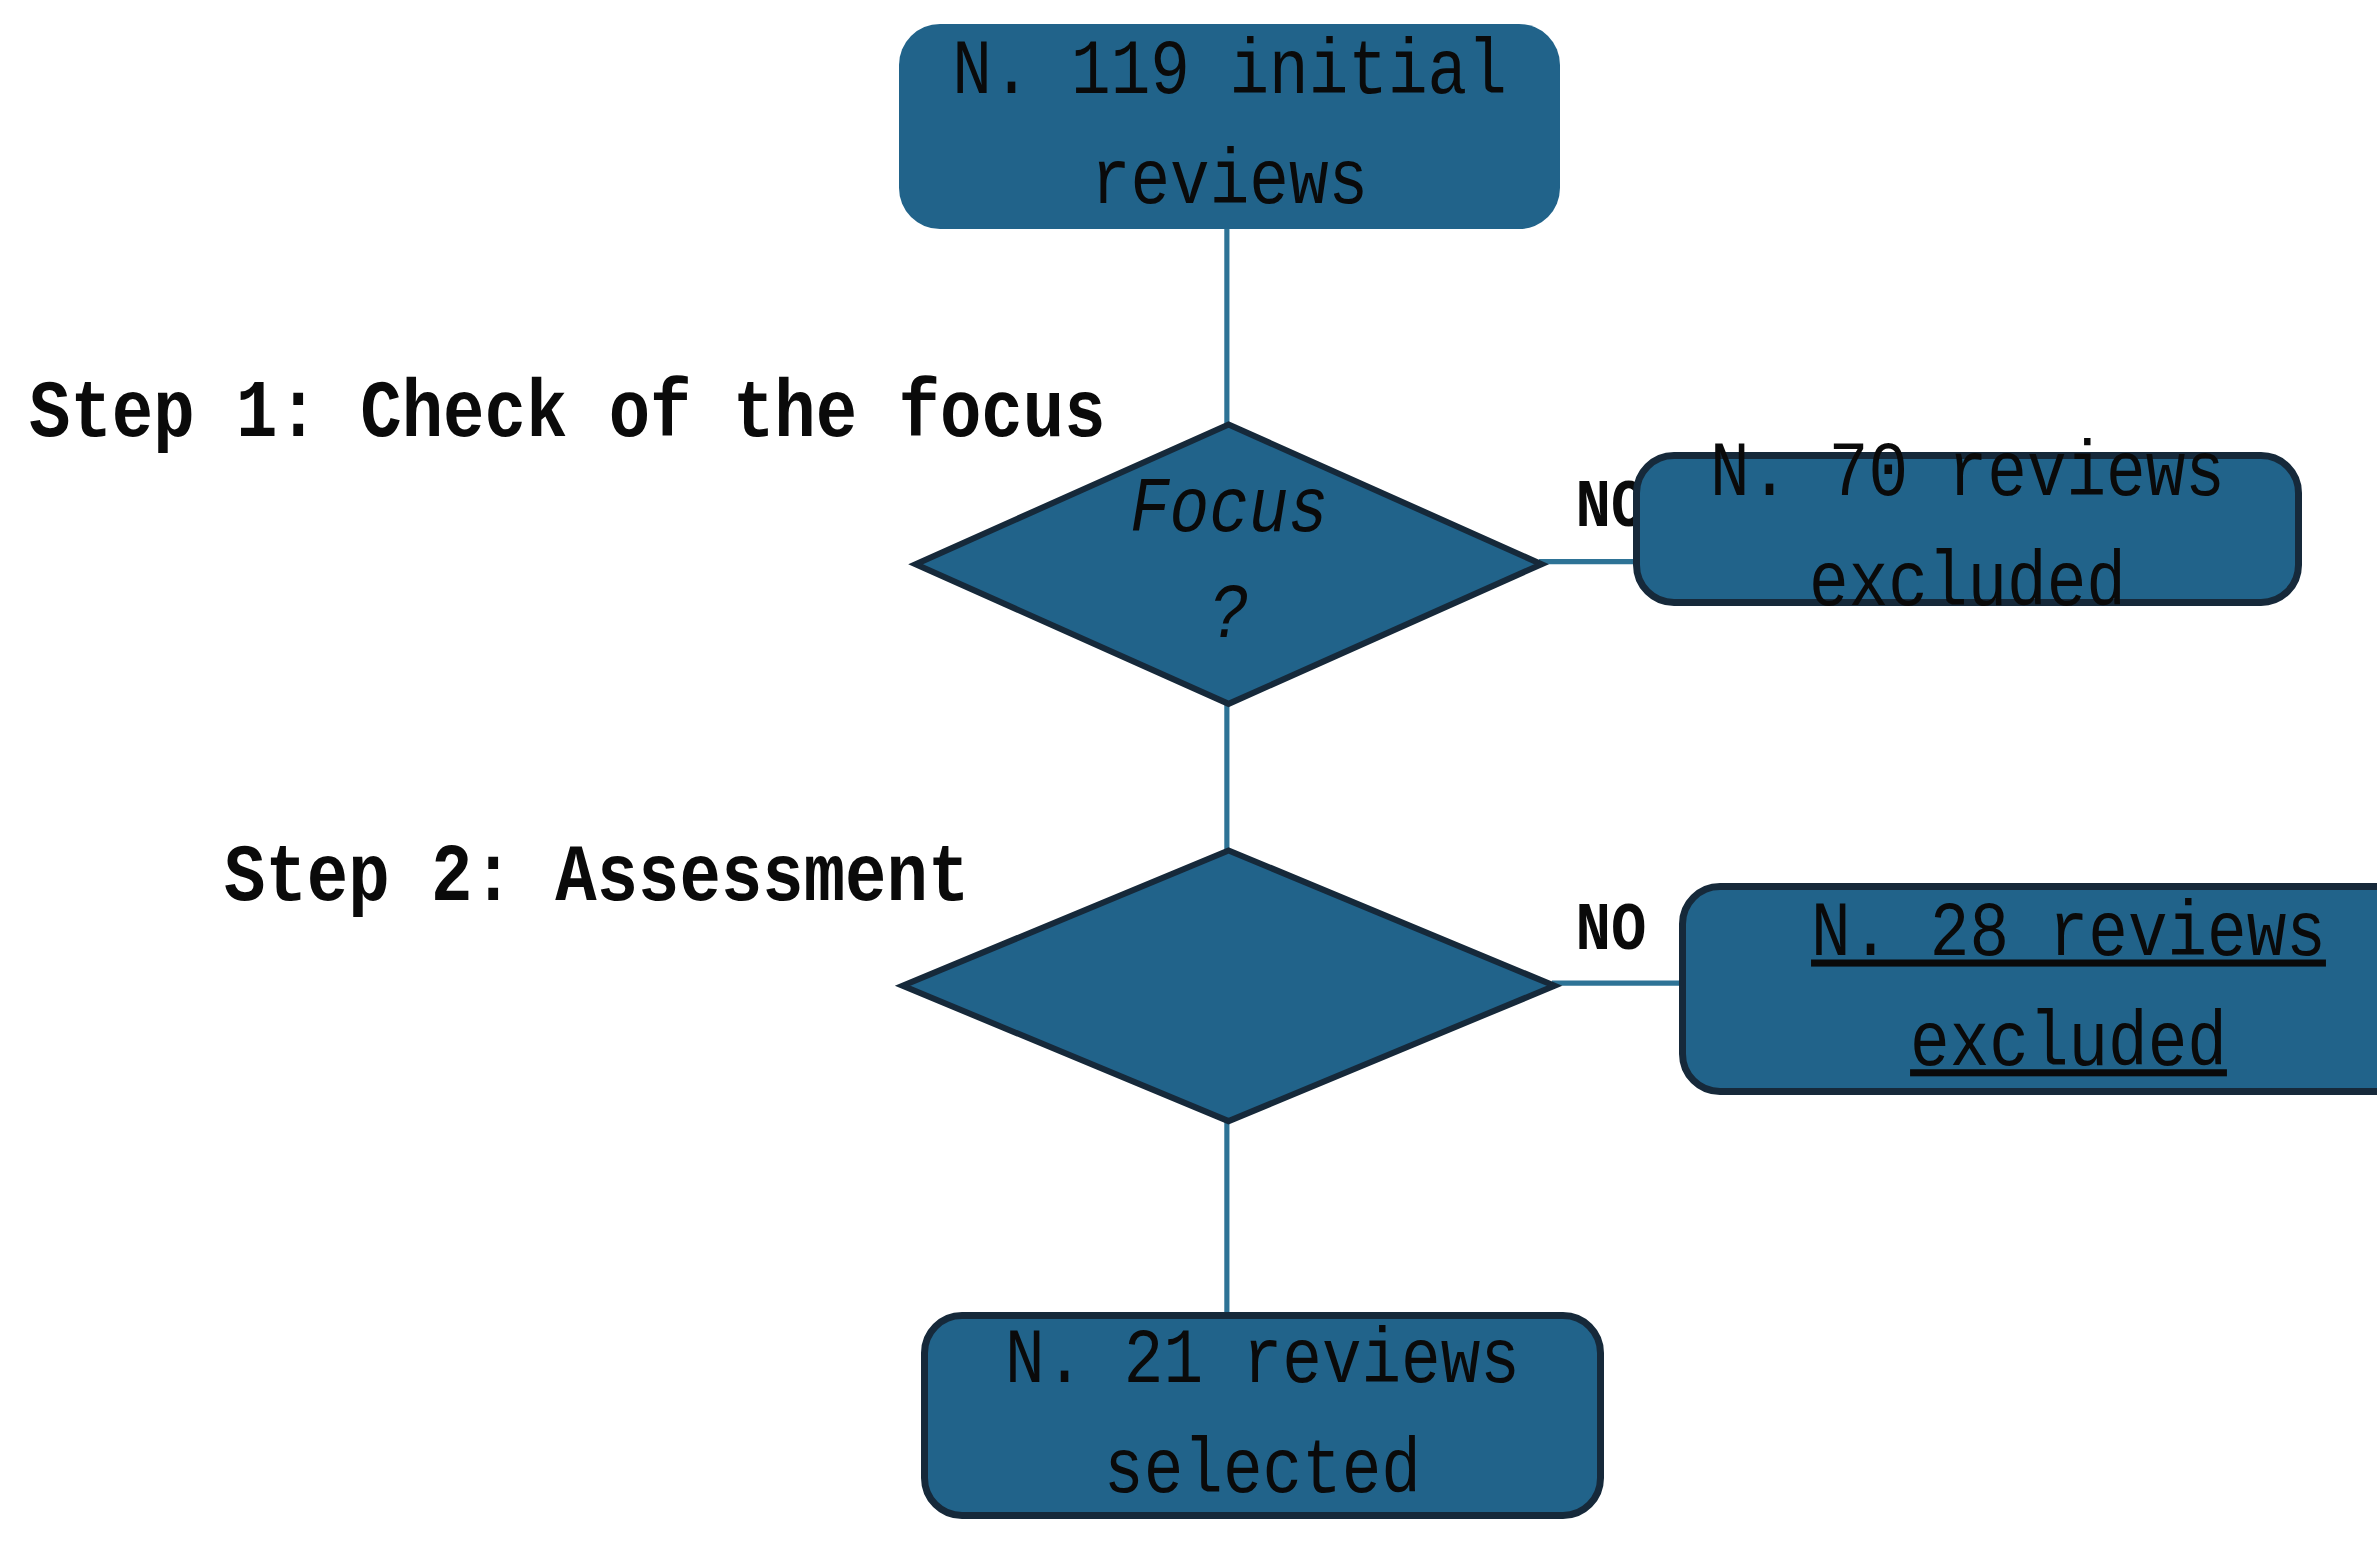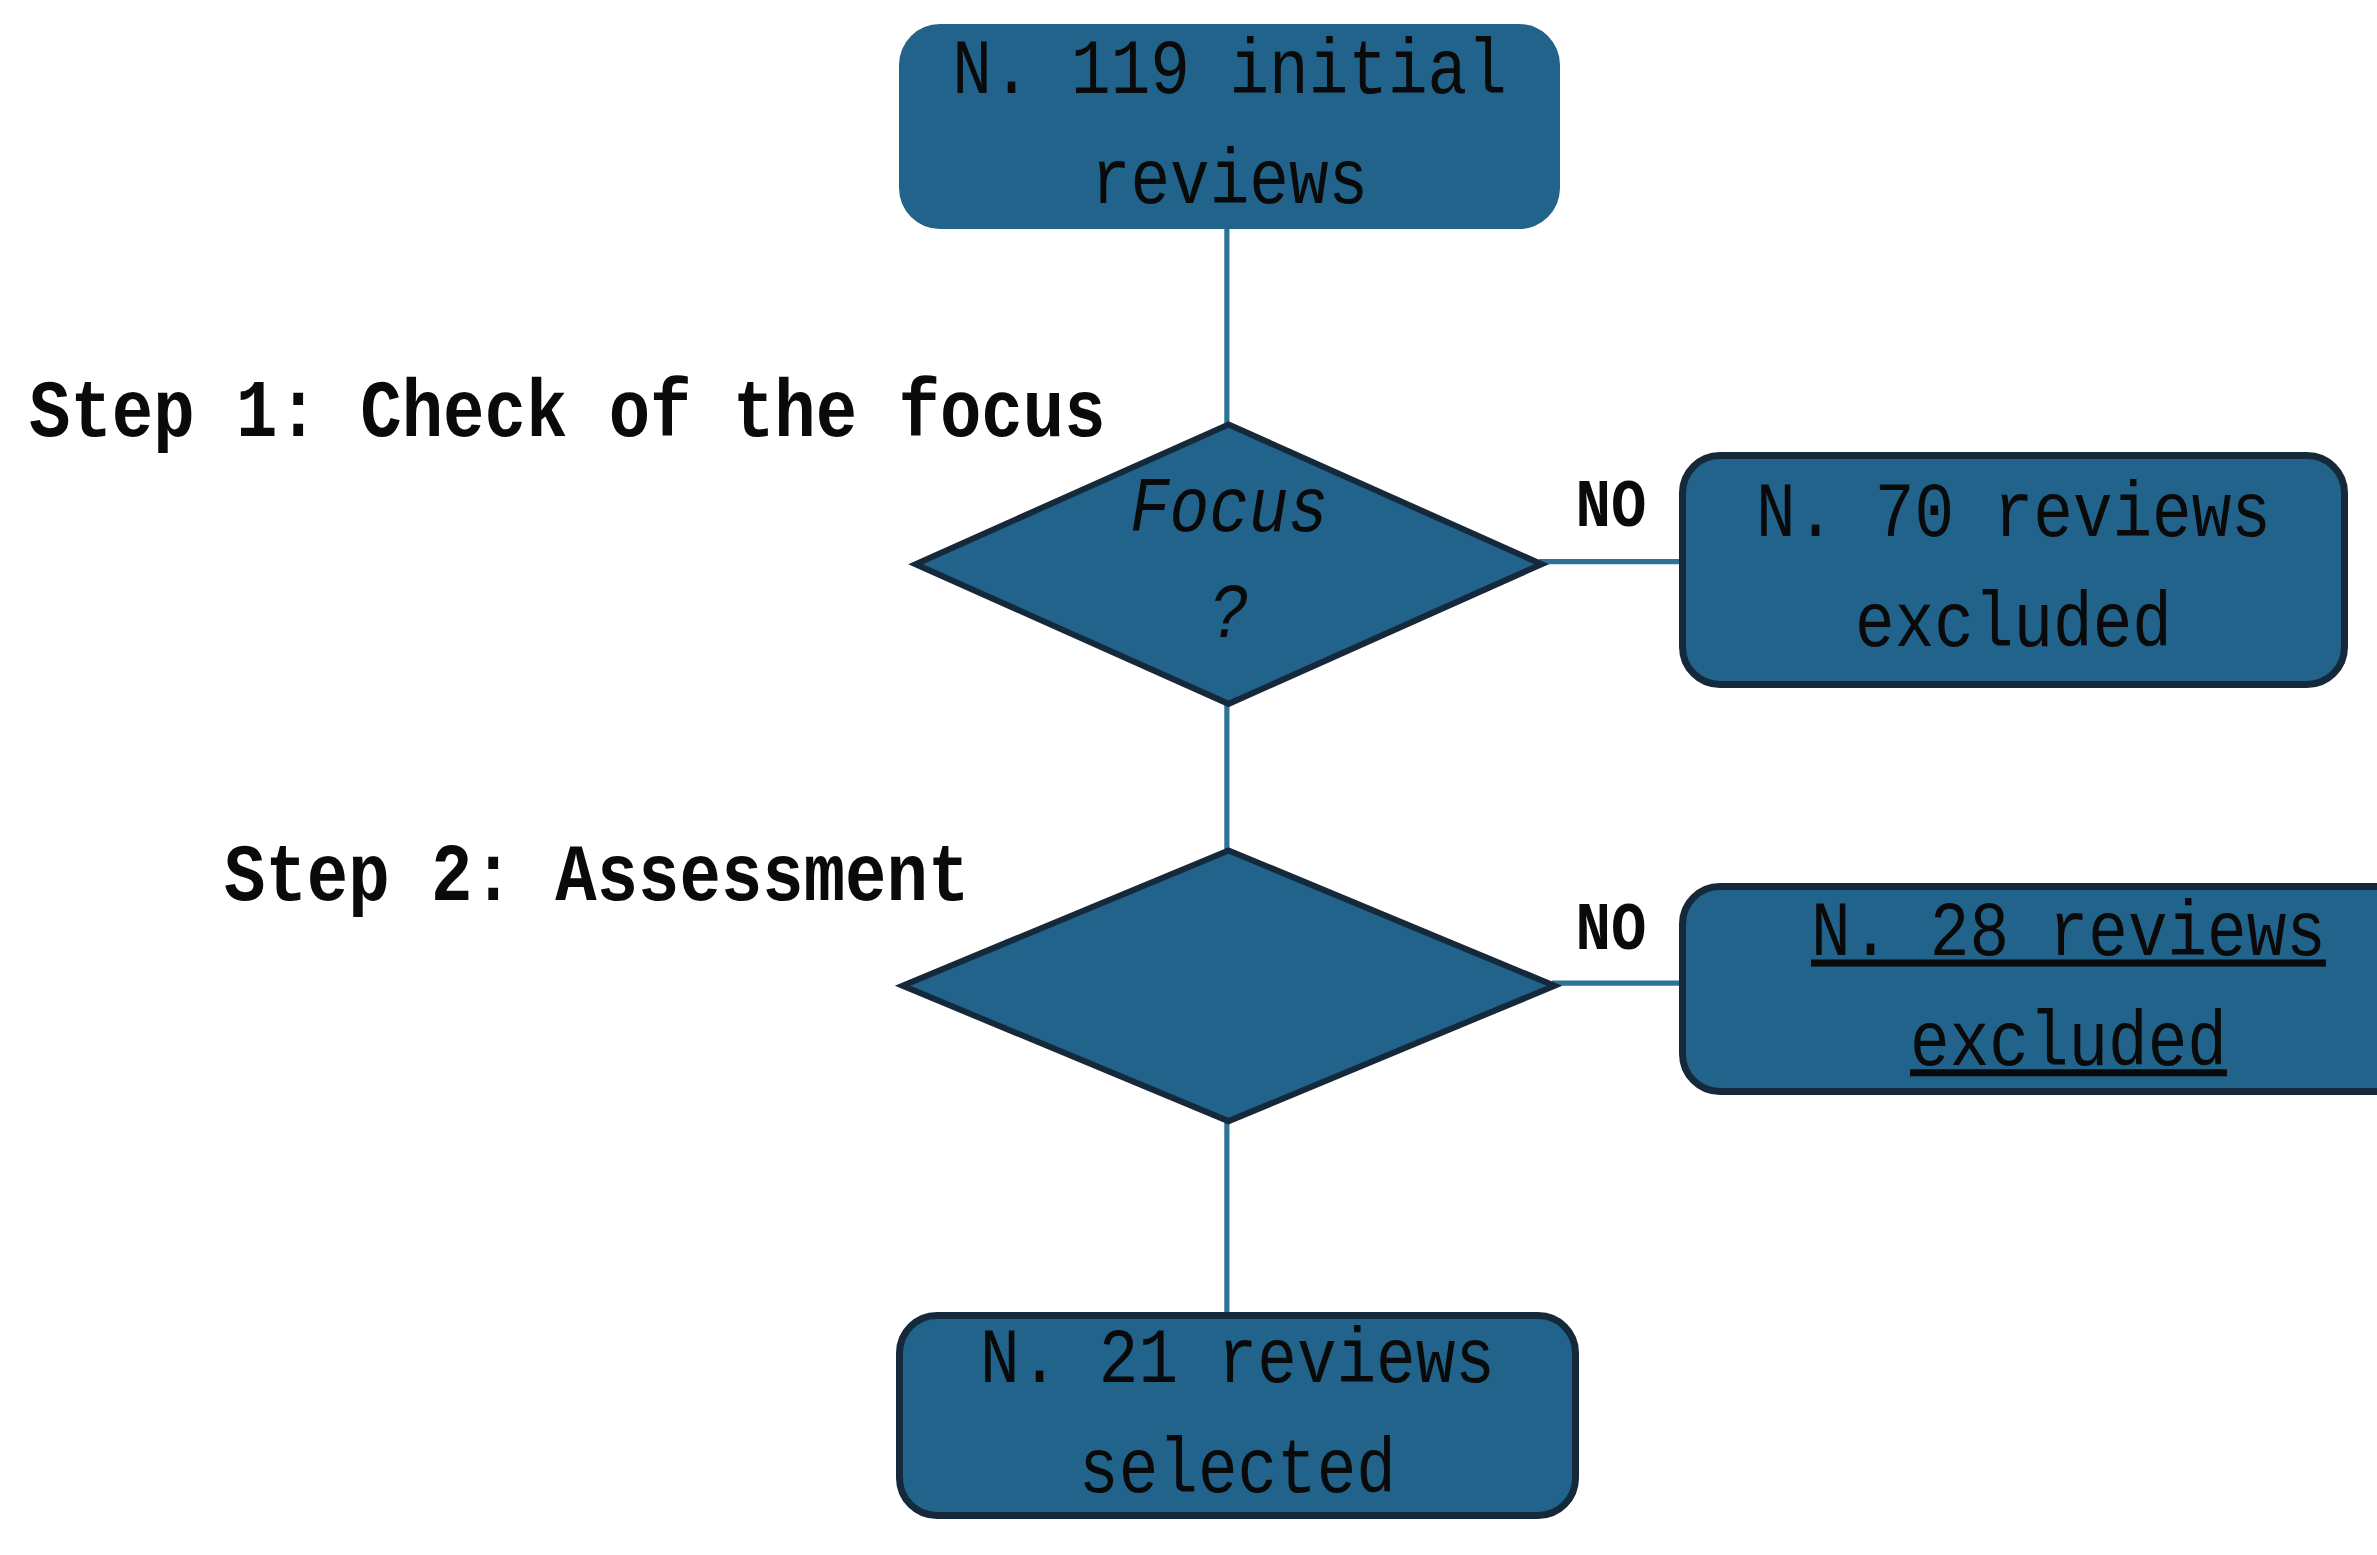--- a/index.html
+++ b/index.html
@@ -88,23 +88,23 @@
     font-weight:bold;
     font-size:59px;
     line-height:66px;
     text-align:center;
     color:var(--text);
     transform:scaleY(1.15);
     white-space:pre;
   }
   
   .node-initial   {left:899px; top:24px;   width:661px; height:205px;}
-  .node-excluded1 {left:1679px; top:452px;  width:669px; height:236px;}
+  .node-excluded1 {left:1633px; top:452px;  width:669px; height:154px;}
   .node-excluded2 {left:1679px; top:883px; width:779px; height:212px;text-decoration:underline;}
-  .node-selected  {left:896px; top:1312px; width:683px; height:207px;}
+  .node-selected  {left:921px; top:1312px; width:683px; height:207px;}
   .diamond1-text  {left:916px; top:424px;  width:626px; height:279px;font-style:italic;}
   .diamond2-text  {left:903px; top:850px;  width:652px; height:271px;}
   .step1-label    {left:29px;   top:366px;}
   .step2-label    {left:224px;  top:830px;}
   .no-label-1     {left:1544px; top:476px;  width:134px;}
   .no-label-2     {left:1544px; top:899px; width:134px;}
 </style>
 </head>
 <body>
 

